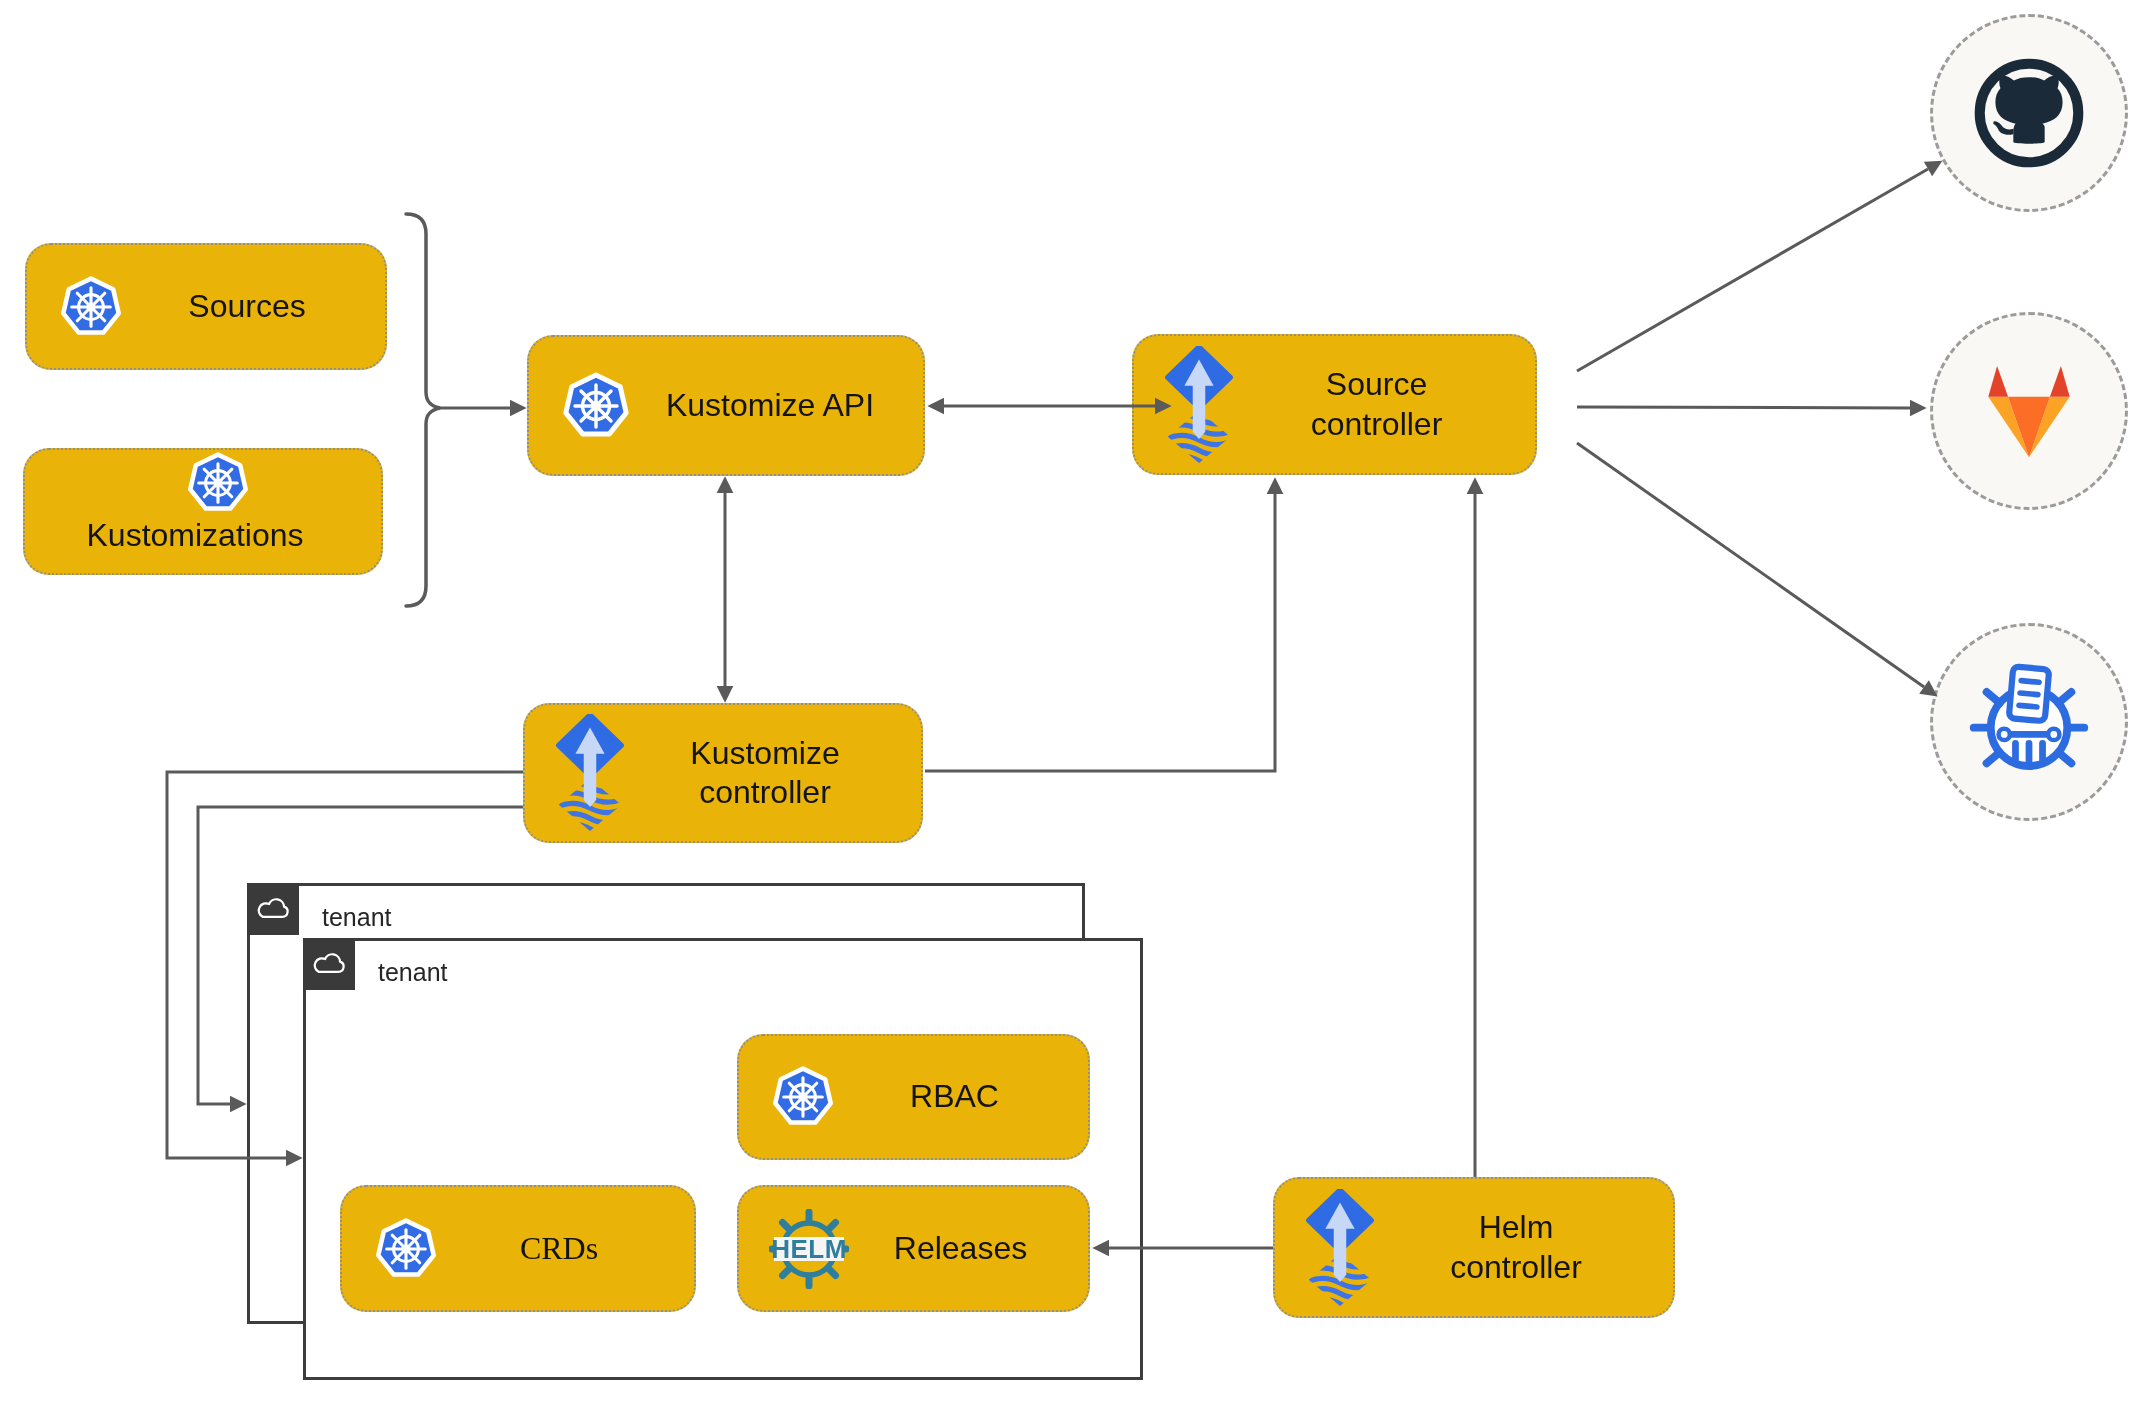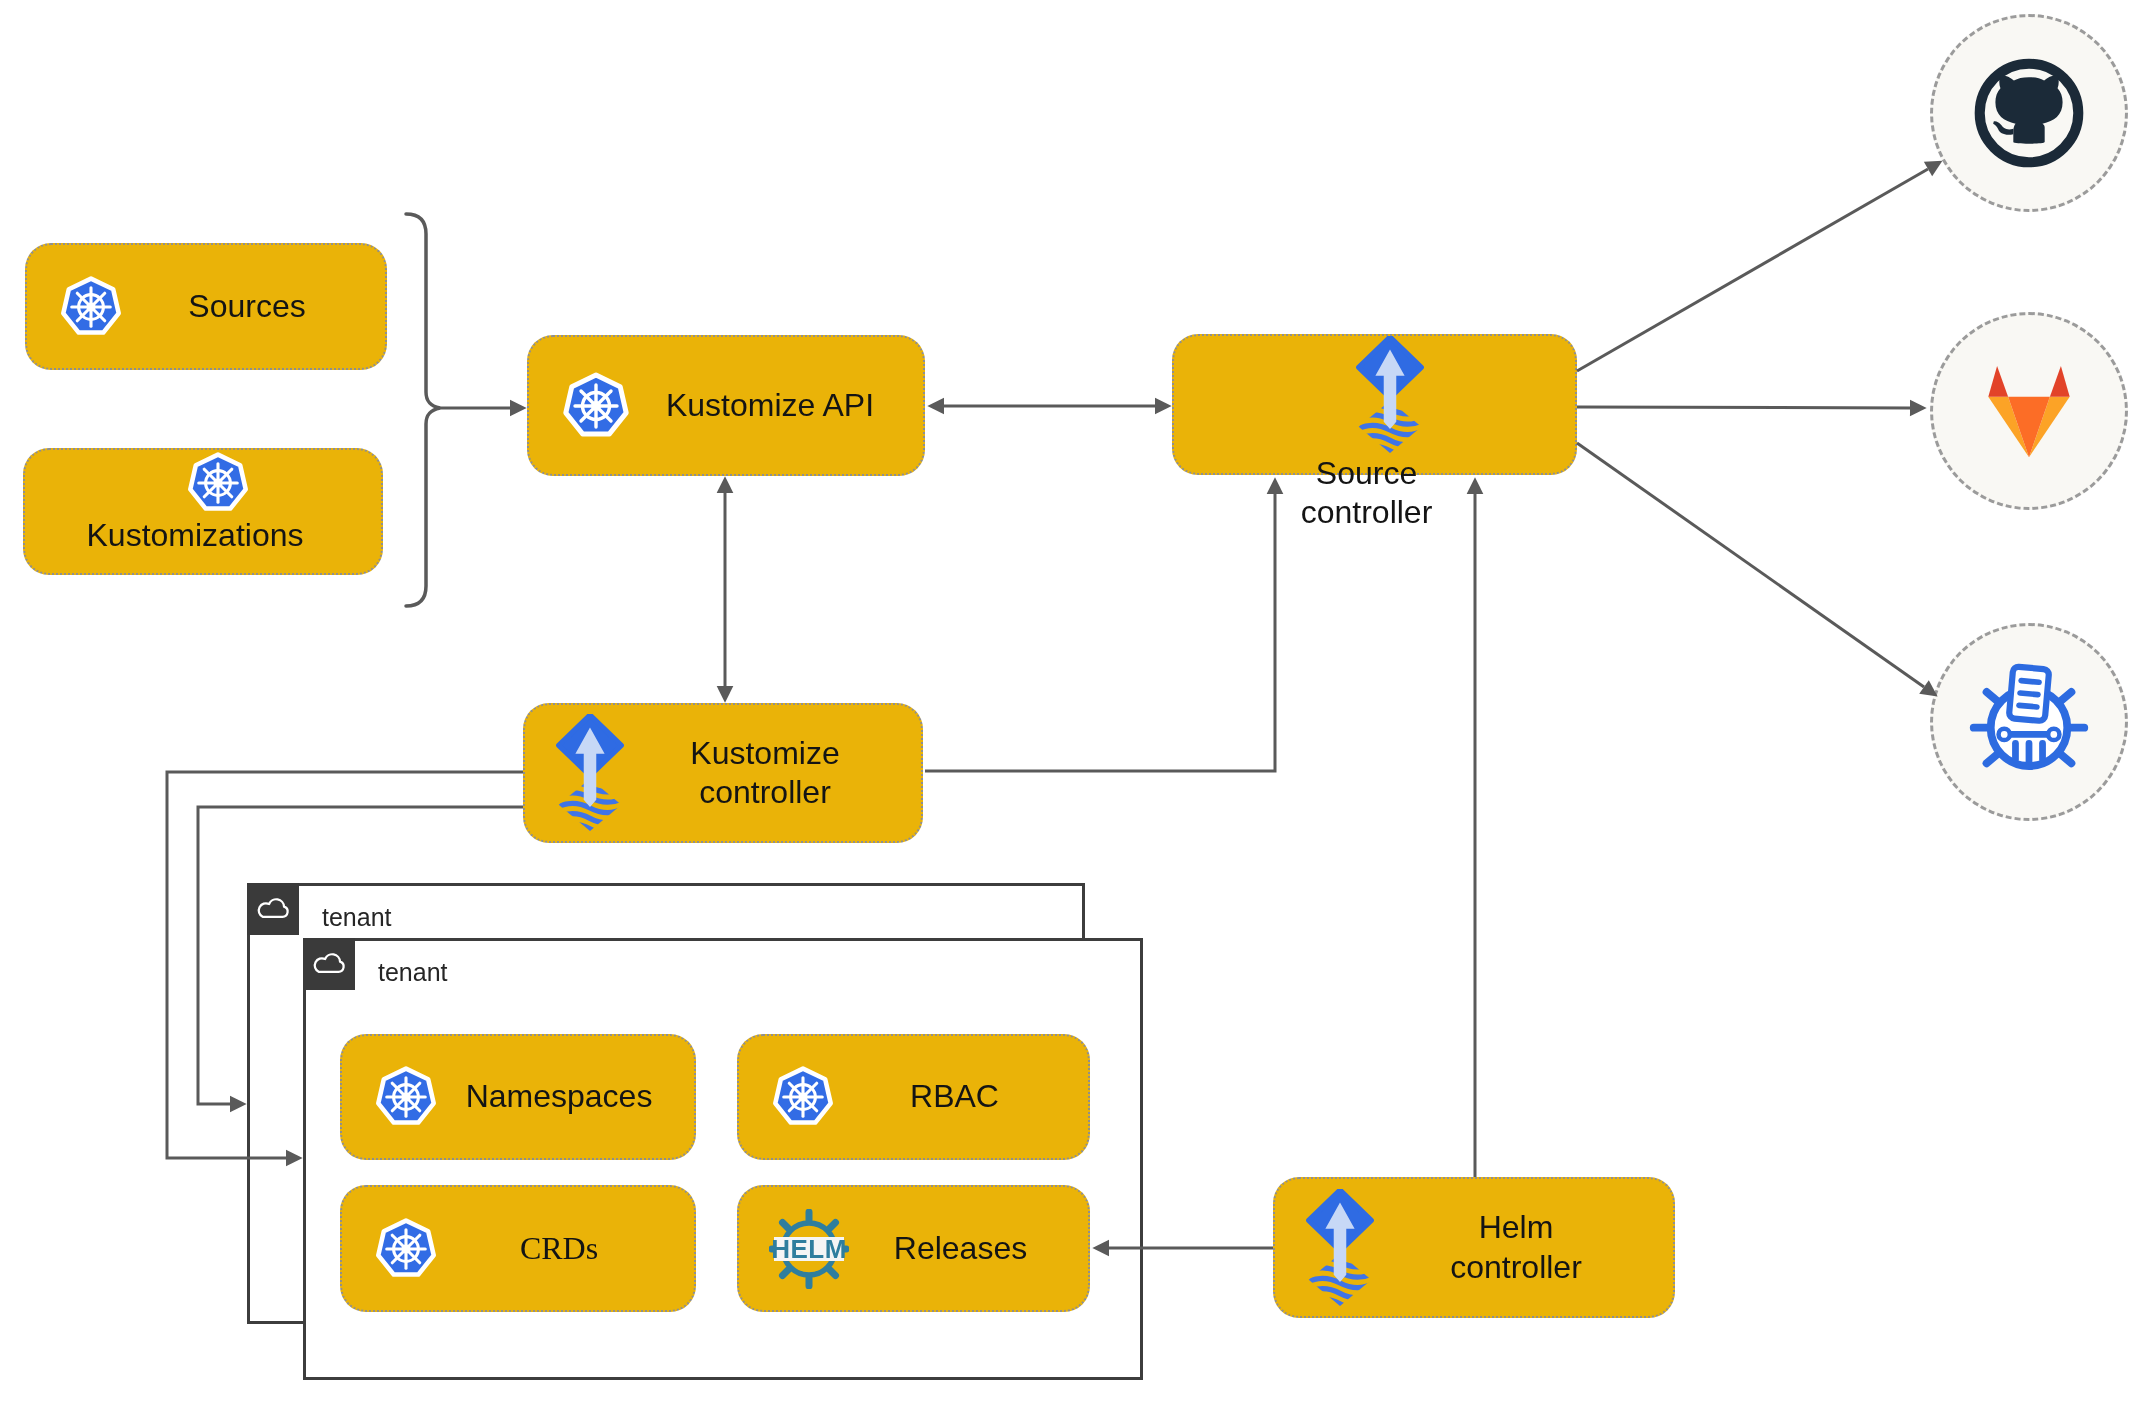--- a/index.html
+++ b/index.html
@@ -157,21 +157,21 @@
     <div class="label">Kustomizations</div>
   </div>
 
   <div class="node z3" style="left:527px;top:335px;width:398px;height:141px;">
     <svg class="nicon" width="74" height="72" viewBox="-36 -36 72 72">
         <use href="#k8s-logo"></use>
       </svg>
     <div class="label">Kustomize API</div>
   </div>
 
-  <div class="node z3" style="left:1172px;top:334px;width:405px;height:141px;flex-direction:column;">
+  <div class="node z3" style="left:1132px;top:334px;width:405px;height:141px;">
     <svg class="nicon" width="70" height="118" viewBox="0 0 66 113">
         <use href="#flux-logo"></use>
       </svg>
     <div class="label">
       <div class="wrap2">Source controller</div>
     </div>
   </div>
 
   <div class="node z3" style="left:523px;top:703px;width:400px;height:140px;">
     <svg class="nicon" width="70" height="118" viewBox="0 0 66 113">
@@ -184,26 +184,20 @@
 
   <div class="node z3" style="left:1273px;top:1177px;width:402px;height:141px;">
     <svg class="nicon" width="70" height="118" viewBox="0 0 66 113">
         <use href="#flux-logo"></use>
       </svg>
     <div class="label">
       <div class="wrap2">Helm controller</div>
     </div>
   </div>
 
-  <div class="node z3" style="left:340px;top:1034px;width:356px;height:126px;">
-    <svg class="nicon" width="68" height="66" viewBox="-36 -36 72 72">
-        <use href="#k8s-logo"></use>
-      </svg>
-    <div class="label">Namespaces</div>
-  </div>
 
   <div class="node z3" style="left:737px;top:1034px;width:353px;height:126px;">
     <svg class="nicon" width="68" height="66" viewBox="-36 -36 72 72">
         <use href="#k8s-logo"></use>
       </svg>
     <div class="label">RBAC</div>
   </div>
 
   <div class="node z3" style="left:340px;top:1185px;width:356px;height:127px;font-family:Liberation Serif, serif;">
     <svg class="nicon" width="68" height="66" viewBox="-36 -36 72 72">

